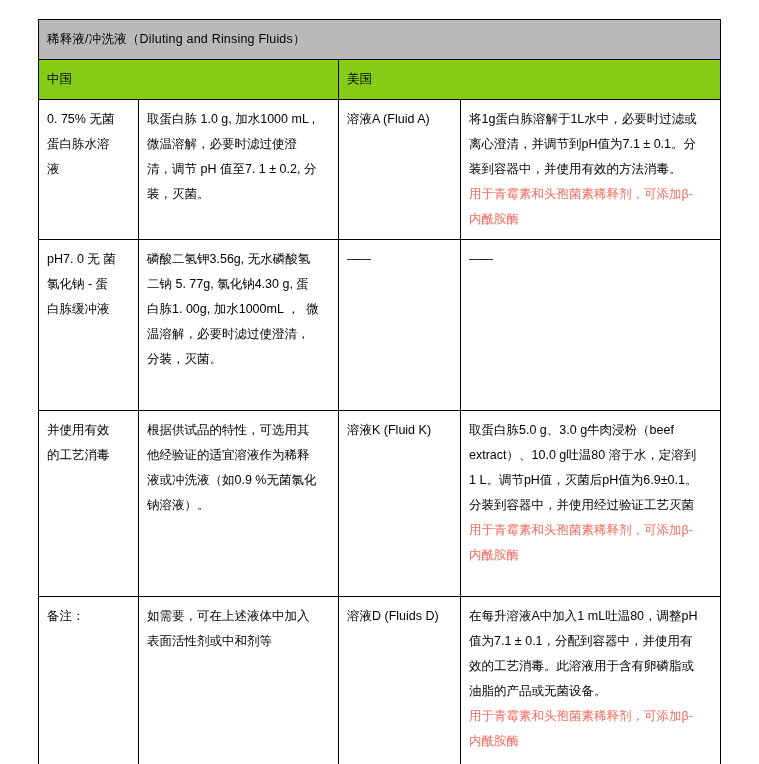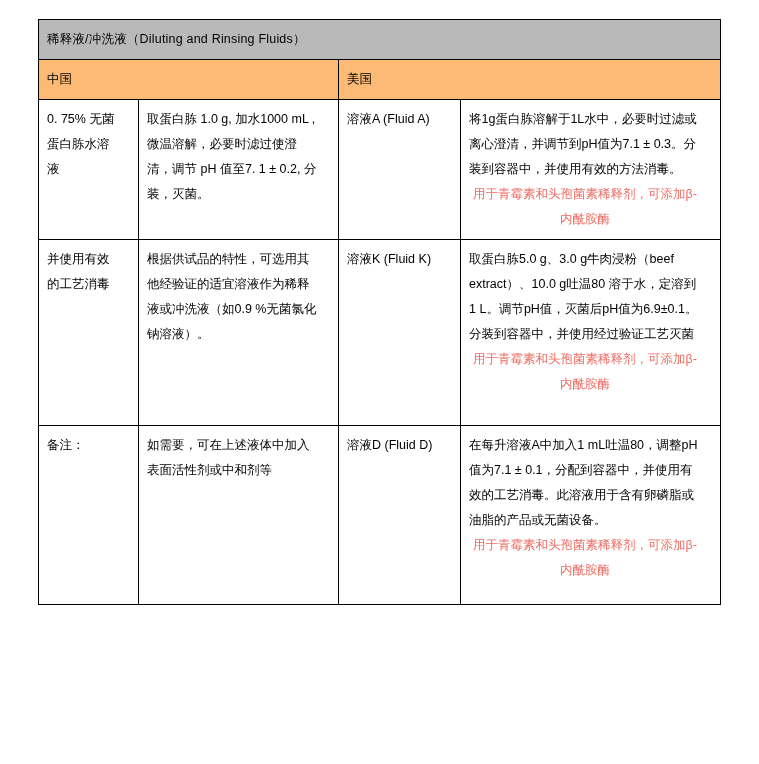--- a/index.html
+++ b/index.html
@@ -42,39 +42,38 @@
     word-break: break-word;
   }
   .hdr-title td {
     background: #b9b9b9;
     font-size: 13.5px;
     line-height: 1.5;
     padding: 8px 8px 8px 9px;
     letter-spacing: 0.2px;
   }
   .hdr-region td {
-    background: #fdba74;
+    background: #84cc16;
     font-size: 13px;
     line-height: 1.5;
     padding: 8px 8px 8px 9px;
   }
   .col-name  { width: 100px; }
   .col-cn    { width: 200px; }
   .col-us-name { width: 122px; }
   .col-us-desc { width: 260px; }
 
   .cell-text {
     display: block;
     white-space: pre-wrap;
   }
   .note-red {
     display: block;
     color: #f06c62;
     white-space: pre-wrap;
-    text-align: center;
   }
   .dash {
     display: block;
     letter-spacing: -1px;
   }
   .row-1 td { height: 125px; }
   .row-2 td { height: 156px; }
   .row-3 td { height: 171px; }
   .row-4 td { height: 164px; }
 </style>
@@ -110,25 +109,40 @@
         <td>
           <span class="cell-text">0. 75% 无菌蛋白胨水溶液</span>
         </td>
         <td>
           <span class="cell-text">取蛋白胨 1.0 g, 加水1000 mL ,微温溶解，必要时滤过使澄清，调节 pH 值至7. 1 ± 0.2, 分装，灭菌。</span>
         </td>
         <td>
           <span class="cell-text">溶液A (Fluid A)</span>
         </td>
         <td>
-          <span class="cell-text">将1g蛋白胨溶解于1L水中，必要时过滤或离心澄清，并调节到pH值为7.1 ± 0.3。分装到容器中，并使用有效的方法消毒。</span>
+          <span class="cell-text">将1g蛋白胨溶解于1L水中，必要时过滤或离心澄清，并调节到pH值为7.1 ± 0.1。分装到容器中，并使用有效的方法消毒。</span>
           <span class="note-red">用于青霉素和头孢菌素稀释剂，可添加β-内酰胺酶</span>
         </td>
       </tr>
 
+      <tr class="row-2">
+        <td>
+          <span class="cell-text">pH7. 0 无 菌氯化钠 - 蛋白胨缓冲液</span>
+        </td>
+        <td>
+          <span class="cell-text">磷酸二氢钾3.56g, 无水磷酸氢二钠 5. 77g, 氯化钠4.30 g, 蛋白胨1. 00g, 加水1000mL ，  微温溶解，必要时滤过使澄清，分装，灭菌。</span>
+        </td>
+        <td>
+          <span class="dash">——</span>
+        </td>
+        <td>
+          <span class="dash">——</span>
+          <span class="note-red"></span>
+        </td>
+      </tr>
 
       <tr class="row-3">
         <td>
           <span class="cell-text">并使用有效的工艺消毒</span>
         </td>
         <td>
           <span class="cell-text">根据供试品的特性，可选用其他经验证的适宜溶液作为稀释液或冲洗液（如0.9 %无菌氯化钠溶液）。</span>
         </td>
         <td>
           <span class="cell-text">溶液K (Fluid K)</span>
@@ -140,21 +154,21 @@
       </tr>
 
       <tr class="row-4">
         <td>
           <span class="cell-text">备注：</span>
         </td>
         <td>
           <span class="cell-text">如需要，可在上述液体中加入表面活性剂或中和剂等</span>
         </td>
         <td>
-          <span class="cell-text">溶液D (Fluid D)</span>
+          <span class="cell-text">溶液D (Fluids D)</span>
         </td>
         <td>
           <span class="cell-text">在每升溶液A中加入1 mL吐温80，调整pH值为7.1 ± 0.1，分配到容器中，并使用有效的工艺消毒。此溶液用于含有卵磷脂或油脂的产品或无菌设备。</span>
           <span class="note-red">用于青霉素和头孢菌素稀释剂，可添加β-内酰胺酶</span>
         </td>
       </tr>
     </tbody>
   </table>
 
 </div>

